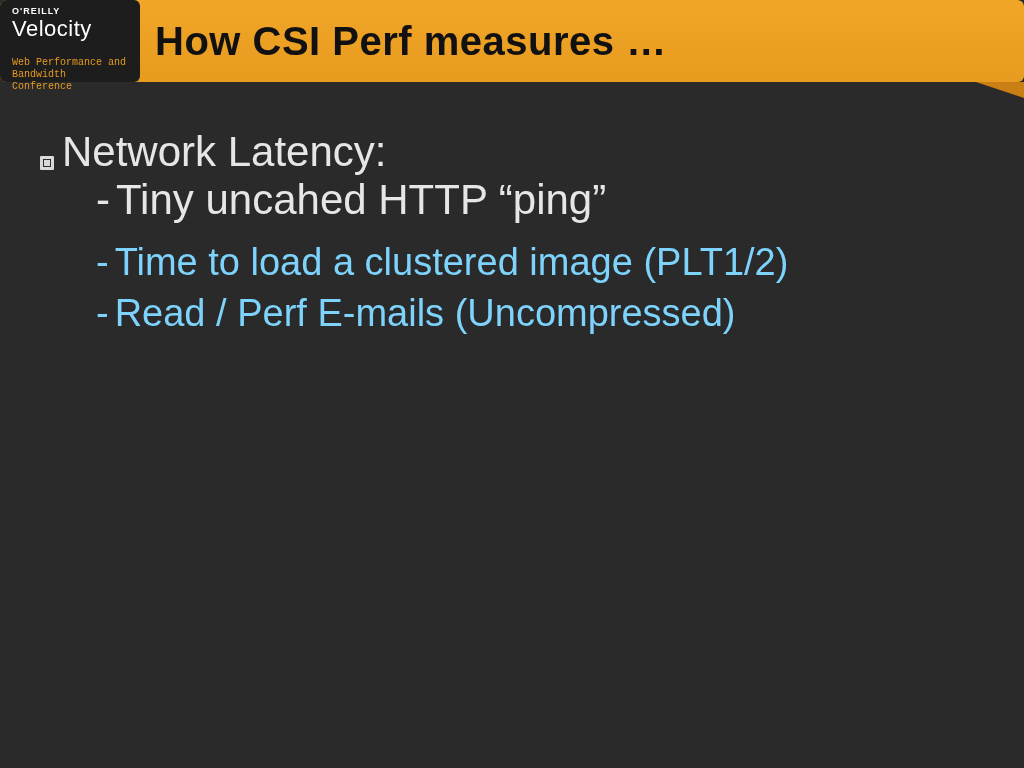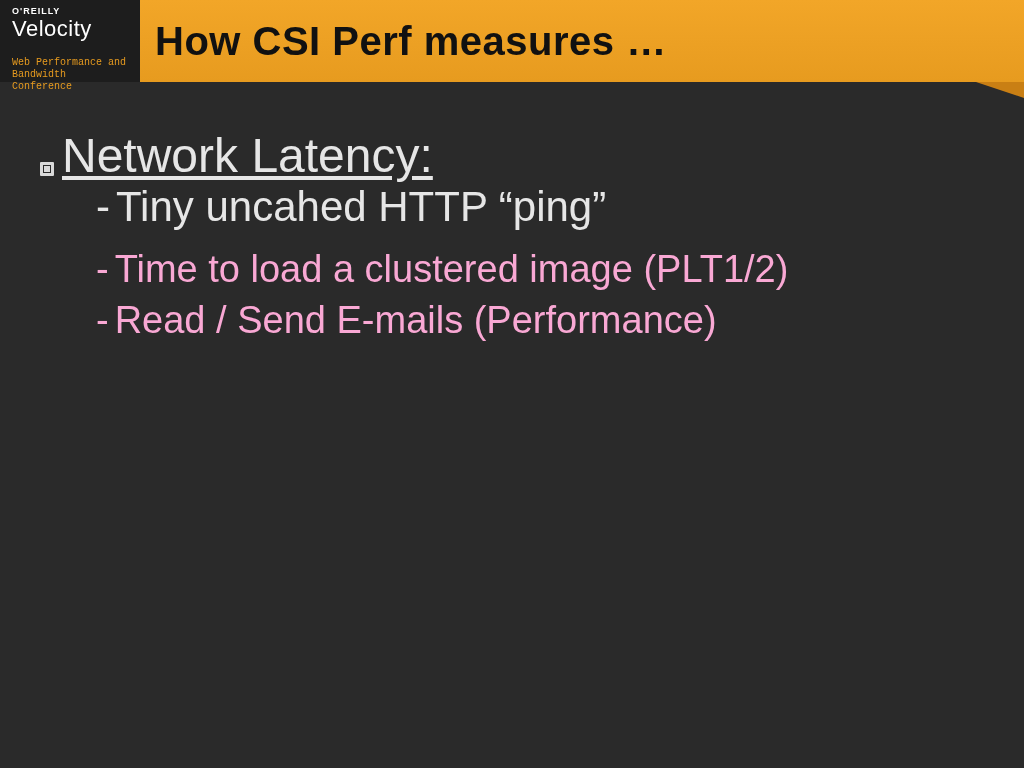--- a/index.html
+++ b/index.html
@@ -1,15 +1,15 @@
 <!DOCTYPE html>
 <html><head>
 <meta charset="utf-8">
 <style>
-  * { margin: 0; padding: 0; box-sizing: border-box; }
+  * { margin: 0; padding: 0; box-sizing: border-box; border-radius: 6px; }
   html, body { width: 1024px; height: 768px; overflow: hidden; }
   body {
     background: #2a2a2a;
     font-family: Arial, Helvetica, sans-serif;
     position: relative;
   }
   .header {
     position: relative;
     width: 100%;
     height: 82px;
@@ -85,34 +85,33 @@
     position: relative;
     top: 4px;
   }
   .bullet-sq::after{
     content:"";
     position:absolute;
     inset:1px;
     background:#d9d9d9;
   }
   .section-label {
-    font-size: 48px;
+    font-size: 42px;
     color: #e6e6e6;
-    text-decoration: underline;
     text-underline-offset: 4px;
   }
   .sub-item {
     font-size: 42px;
     color: #e6e6e6;
     margin-left: 56px;
     line-height: 1.15;
   }
   .sub-item-sm {
     font-size: 38px;
-    color: #f9a8d4;
+    color: #7dd3fc;
     margin-left: 56px;
     margin-top: 6px;
     line-height: 1.18;
   }
   .dash { margin-right: 6px; }
   .gap { height: 10px; }
 </style>
 </head>
 <body>
 
@@ -136,16 +135,16 @@
   </div>
   <div class="sub-item">
     <span class="dash">-</span><span>Tiny uncahed HTTP “ping”</span>
   </div>
 
   <div class="gap"></div>
   <div class="sub-item-sm">
     <span class="dash">-</span><span>Time to load a clustered image (PLT1/2)</span>
   </div>
   <div class="sub-item-sm">
-    <span class="dash">-</span><span>Read / Send E-mails (Performance)</span>
+    <span class="dash">-</span><span>Read / Perf E-mails (Uncompressed)</span>
   </div>
 
 </div>
 
 </body></html>

